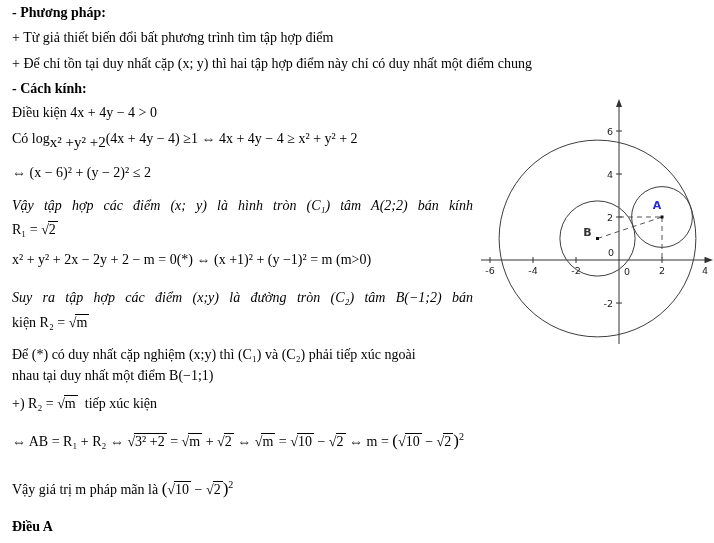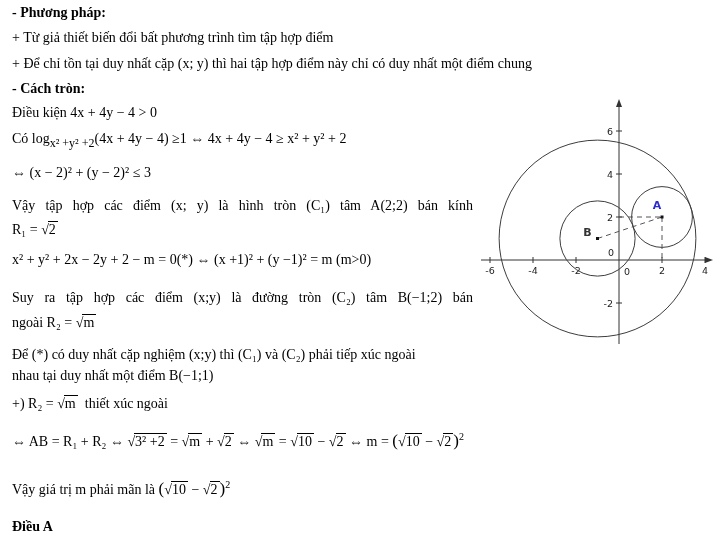--- a/index.html
+++ b/index.html
@@ -3,22 +3,22 @@
 <meta charset="utf-8">
 <style>
   html,body{margin:0;padding:0;}
   body{
     width:714px;height:543px;position:relative;background:#ffffff;
     font-family:"Liberation Serif","DejaVu Serif",serif;
     font-size:14px;color:#000;overflow:hidden;
   }
   .line{position:absolute;left:0;white-space:nowrap;margin-left:12px;}
   .b{font-weight:bold;}
-  .just{width:461px;white-space:normal;text-align:justify;text-align-last:justify;}
-  .logbase{font-size:12px;vertical-align:-4px;font-family:Liberation Serif, serif;}
+  .just{width:461px;white-space:normal;text-align:justify;text-align-last:justify;font-style:italic;}
+  .logbase{font-size:15px;vertical-align:-4px;font-family:Liberation Serif, serif;}
   .sup{font-size:10px;vertical-align:6px;}
   .bp{font-size:17px;}
   .sqrt{display:inline-block;white-space:nowrap;}
   .sqrt::before{content:"\221A";}
   .rad{display:inline-block;border-top:1px solid #000;padding:0 2px 0 1px;margin-left:-1px;}
   #graph{position:absolute;left:478px;top:98px;}
   .axis{stroke:#333;stroke-width:1;}
   .axisfill{fill:#333;}
   .ticklabel{font-family:"DejaVu Sans","Liberation Sans",sans-serif;font-size:9.5px;fill:#222;}
   .gcircle{fill:none;stroke:#3d3d3d;stroke-width:1;}
@@ -26,60 +26,60 @@
   .pointlabel{font-family:"DejaVu Sans","Liberation Sans",sans-serif;font-size:11px;font-weight:bold;}
 </style>
 </head>
 <body>
 
 <div>
 
   <div class="line b" style="top:5px">- Phương pháp:</div>
   <div class="line" style="top:30px">+ Từ giả thiết biến đổi bất phương trình tìm tập hợp điểm</div>
   <div class="line" style="top:56px">+ Để chỉ tồn tại duy nhất cặp (x; y) thì hai tập hợp điểm này chỉ có duy nhất một điểm chung</div>
-  <div class="line b" style="top:81px">- Cách tròn:</div>
+  <div class="line b" style="top:81px">- Cách kính:</div>
   <div class="line" style="top:105px">Điều kiện 4x + 4y − 4 &gt; 0</div>
 
   <div class="line" style="top:131px"><span>Có log</span><span class="logbase">x² +y² +2</span><span>(4x + 4y − 4) ≥1 ⇔ 4x + 4y − 4 ≥ x² + y² + 2</span></div>
 
-  <div class="line" style="top:165px">⇔ (x − 2)² + (y − 2)² ≤ 3</div>
+  <div class="line" style="top:165px">⇔ (x − 6)² + (y − 2)² ≤ 2</div>
 
   <div class="line just" style="top:198px">Vậy tập hợp các điểm (x; y) là hình tròn (C₁) tâm A(2;2) bán kính</div>
 
   <div class="line" style="top:221px"><span>R₁ =</span> <span class="sqrt"><span class="rad">2</span></span></div>
 
   <div class="line" style="top:252px">x² + y² + 2x − 2y + 2 − m = 0(*) ⇔ (x +1)² + (y −1)² = m  (m&gt;0)</div>
 
   <div class="line just" style="top:290px">Suy ra tập hợp các điểm (x;y) là đường tròn (C₂) tâm B(−1;2) bán</div>
 
-  <div class="line" style="top:314px"><span>ngoài R₂ =</span> <span class="sqrt"><span class="rad">m</span></span></div>
+  <div class="line" style="top:314px"><span>kiện R₂ =</span> <span class="sqrt"><span class="rad">m</span></span></div>
 
   <div class="line" style="top:347px">Để (*) có duy nhất cặp nghiệm (x;y) thì (C₁) và (C₂) phải tiếp xúc ngoài</div>
   <div class="line" style="top:368px">nhau tại duy nhất một điểm B(−1;1)</div>
 
-  <div class="line" style="top:395px"><span>+) R₂ =</span> <span class="sqrt"><span class="rad">m</span></span>&nbsp; <span>thiết xúc ngoài</span></div>
+  <div class="line" style="top:395px"><span>+) R₂ =</span> <span class="sqrt"><span class="rad">m</span></span>&nbsp; <span>tiếp xúc kiện</span></div>
 
   <div class="line" style="top:431px"><span>⇔ AB = R₁ + R₂ ⇔</span>
     <span class="sqrt"><span class="rad">3² +2</span></span>
     <span>=</span>
     <span class="sqrt"><span class="rad">m</span></span>
     <span>+</span>
     <span class="sqrt"><span class="rad">2</span></span>
     <span>⇔</span>
     <span class="sqrt"><span class="rad">m</span></span>
     <span>=</span>
     <span class="sqrt"><span class="rad">10</span></span>
     <span>−</span>
     <span class="sqrt"><span class="rad">2</span></span>
     <span>⇔ m =</span>
     <span class="bp">(</span><span class="sqrt"><span class="rad">10</span></span>
     <span>−</span>
     <span class="sqrt"><span class="rad">2</span></span><span class="bp">)</span><span class="sup">2</span></div>
 
-  <div class="line" style="top:479px"><span>Vậy giá trị m phải mãn là</span>
+  <div class="line" style="top:479px"><span>Vậy giá trị m pháp mãn là</span>
     <span class="bp">(</span><span class="sqrt"><span class="rad">10</span></span>
     <span>−</span>
     <span class="sqrt"><span class="rad">2</span></span><span class="bp">)</span><span class="sup">2</span></div>
 
   <div class="line b" style="top:519px">Điều A</div>
 
   <svg id="graph" width="236" height="248" viewBox="0 0 236 248">
       <line x1="3" y1="162" x2="230" y2="162" class="axis"></line>
       <line x1="141" y1="7" x2="141" y2="246" class="axis"></line>
       <polygon points="138,9 144,9 141,1" class="axisfill"></polygon>

